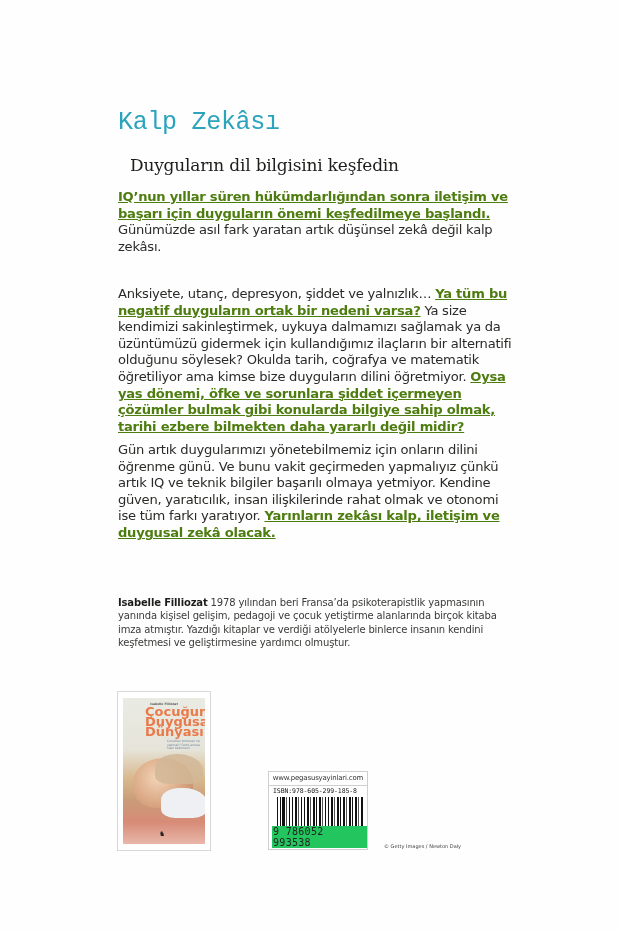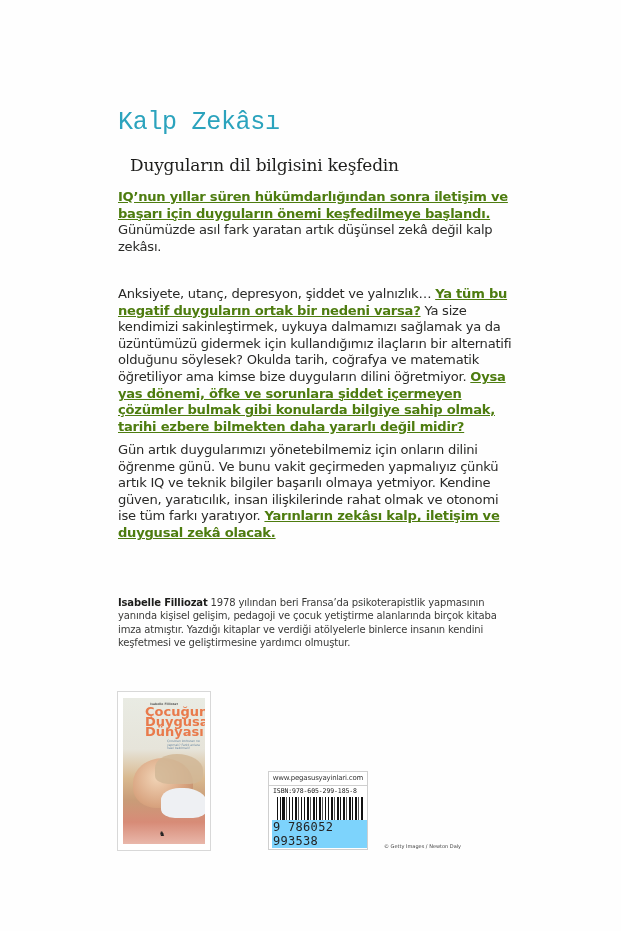--- a/index.html
+++ b/index.html
@@ -103,22 +103,22 @@
   }
   .bars {
     position: absolute; left: 8px; top: 25px; width: 86px; height: 42px;
     background: repeating-linear-gradient(90deg,
       #111 0 1.5px, #fff 1.5px 3px, #111 3px 4px, #fff 4px 5.5px,
       #111 5.5px 8px, #fff 8px 9px, #555 9px 10px, #fff 10px 12px);
   }
   .ean {
     position: absolute; left: 3px; bottom: 1px;
     font-family: "DejaVu Sans Mono", monospace;
-    font-size: 12px; color: #222; letter-spacing: 0.3px;
-    background: #7dd3fc; padding: 0 1px;
+    font-size: 10px; color: #222; letter-spacing: 0.3px;
+    background: #22c55e; padding: 0 1px;
   }
   .credit {
     position: absolute; left: 384px; top: 843px;
     font-size: 5px; color: #444;
   }
 </style>
 </head>
 <body>
 
 <h1 class="title">Kalp Zekâsı</h1>

